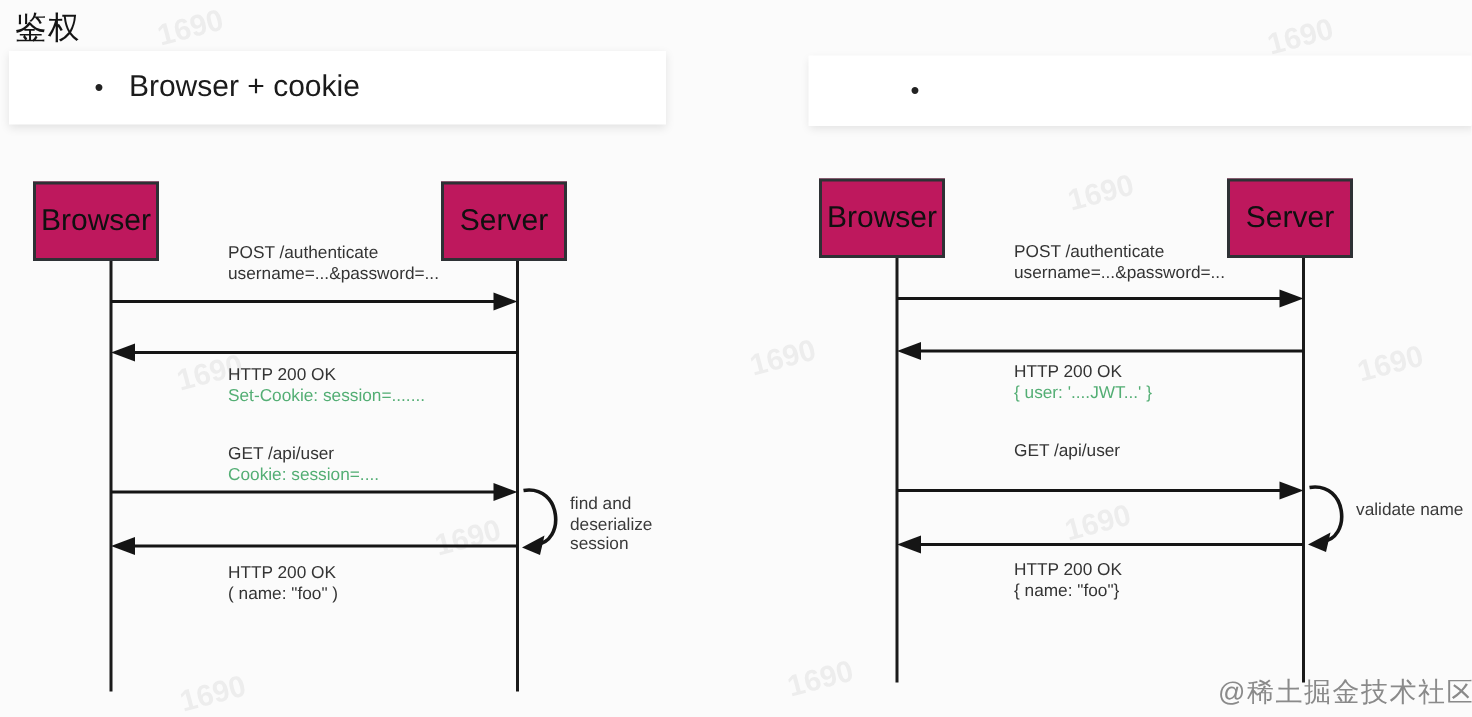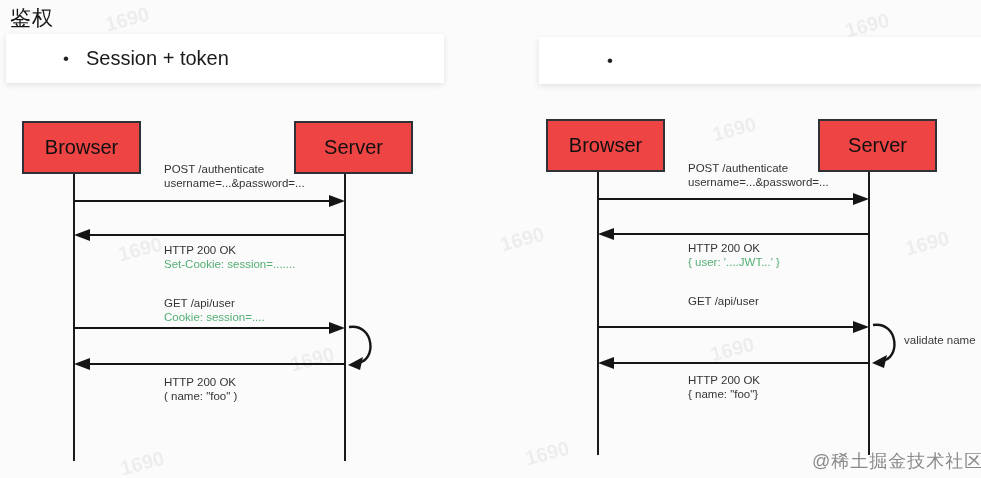--- a/index.html
+++ b/index.html
@@ -26,29 +26,29 @@
   .card-left{left:6px;top:34px;width:381px;height:49px;padding-left:57px;}
   .card-right{left:539px;top:37px;width:376px;height:47px;padding-left:68px;}
   .card .bullet{font-size:17px;margin-right:17px;color:#222;}
   .card .card-label{font-size:20px;color:#1b1b1b;}
 
   .diag{position:absolute;top:0;width:457px;height:478px;}
   #diag-left{left:0;}
   #diag-right{left:524px;}
 
   .actor{
-    position:absolute;width:119px;height:53px;
-    background:#ef4444;border:2px solid #2e3135;
+    position:absolute;width:84px;height:53px;
+    background:#be185d;border:2px solid #2e3135;
     box-sizing:border-box;
     display:flex;align-items:center;justify-content:center;
     font-size:20px;color:#101010;
   }
   .lifeline{position:absolute;width:2px;background:#1a1a1a;}
 
-  .msg{position:absolute;font-size:11.5px;line-height:14px;color:#343434;white-space:nowrap;margin-left:12px;}
+  .msg{position:absolute;font-size:11.5px;line-height:14px;color:#343434;white-space:nowrap;}
   .msg .green{color:#53ae74;}
 
   .arrow{position:absolute;height:12px;}
   .arrow .shaft{position:absolute;top:5px;height:2px;background:#151515;}
   .arrow.r .shaft{left:0;right:12px;}
   .arrow.l .shaft{left:12px;right:0;}
   .arrow .head{position:absolute;top:0;width:0;height:0;border-top:6px solid transparent;border-bottom:6px solid transparent;}
   .arrow.r .head{right:0;border-left:16px solid #151515;}
   .arrow.l .head{left:0;border-right:16px solid #151515;}
 
@@ -86,21 +86,21 @@
   <div class="wm" style="left:905px;top:232px">1690</div>
   <div class="wm" style="left:710px;top:338px">1690</div>
   <div class="wm" style="left:290px;top:348px">1690</div>
   <div class="wm" style="left:120px;top:452px">1690</div>
   <div class="wm" style="left:525px;top:442px">1690</div>
 
   <div class="page-title">鉴权</div>
 
   <div class="card card-left">
     <span class="bullet">•</span>
-    <span class="card-label">Session + token</span>
+    <span class="card-label">Browser + cookie</span>
   </div>
 
   <div class="card card-right">
     <span class="bullet">•</span>
   </div>
 
   <div class="diag" id="diag-left">
     <div class="actor" style="left:22px;top:121px">Browser</div>
     <div class="actor" style="left:294px;top:121px">Server</div>
 
@@ -131,20 +131,23 @@
     </div>
     <div class="arrow r" style="left:74px;top:322px;width:271px">
       <div class="shaft"></div>
       <div class="head"></div>
     </div>
 
     <svg class="self-arc" width="32" height="50" viewBox="0 0 32 50">
       <path d="M2 5 C28 1 30 40 10 41" fill="none" stroke="#151515" stroke-width="2.4"></path>
       <polygon points="1,43 16,35 13,48" fill="#151515"></polygon>
     </svg>
+    <div class="side-note">find and
+deserialize
+session</div>
 
     <div class="arrow l" style="left:74px;top:358px;width:271px">
       <div class="shaft"></div>
       <div class="head"></div>
     </div>
     <div class="msg" style="left:152px;top:375px">
       <div>HTTP 200 OK</div>
       <div>( name: "foo" )</div>
     </div>
   </div>

